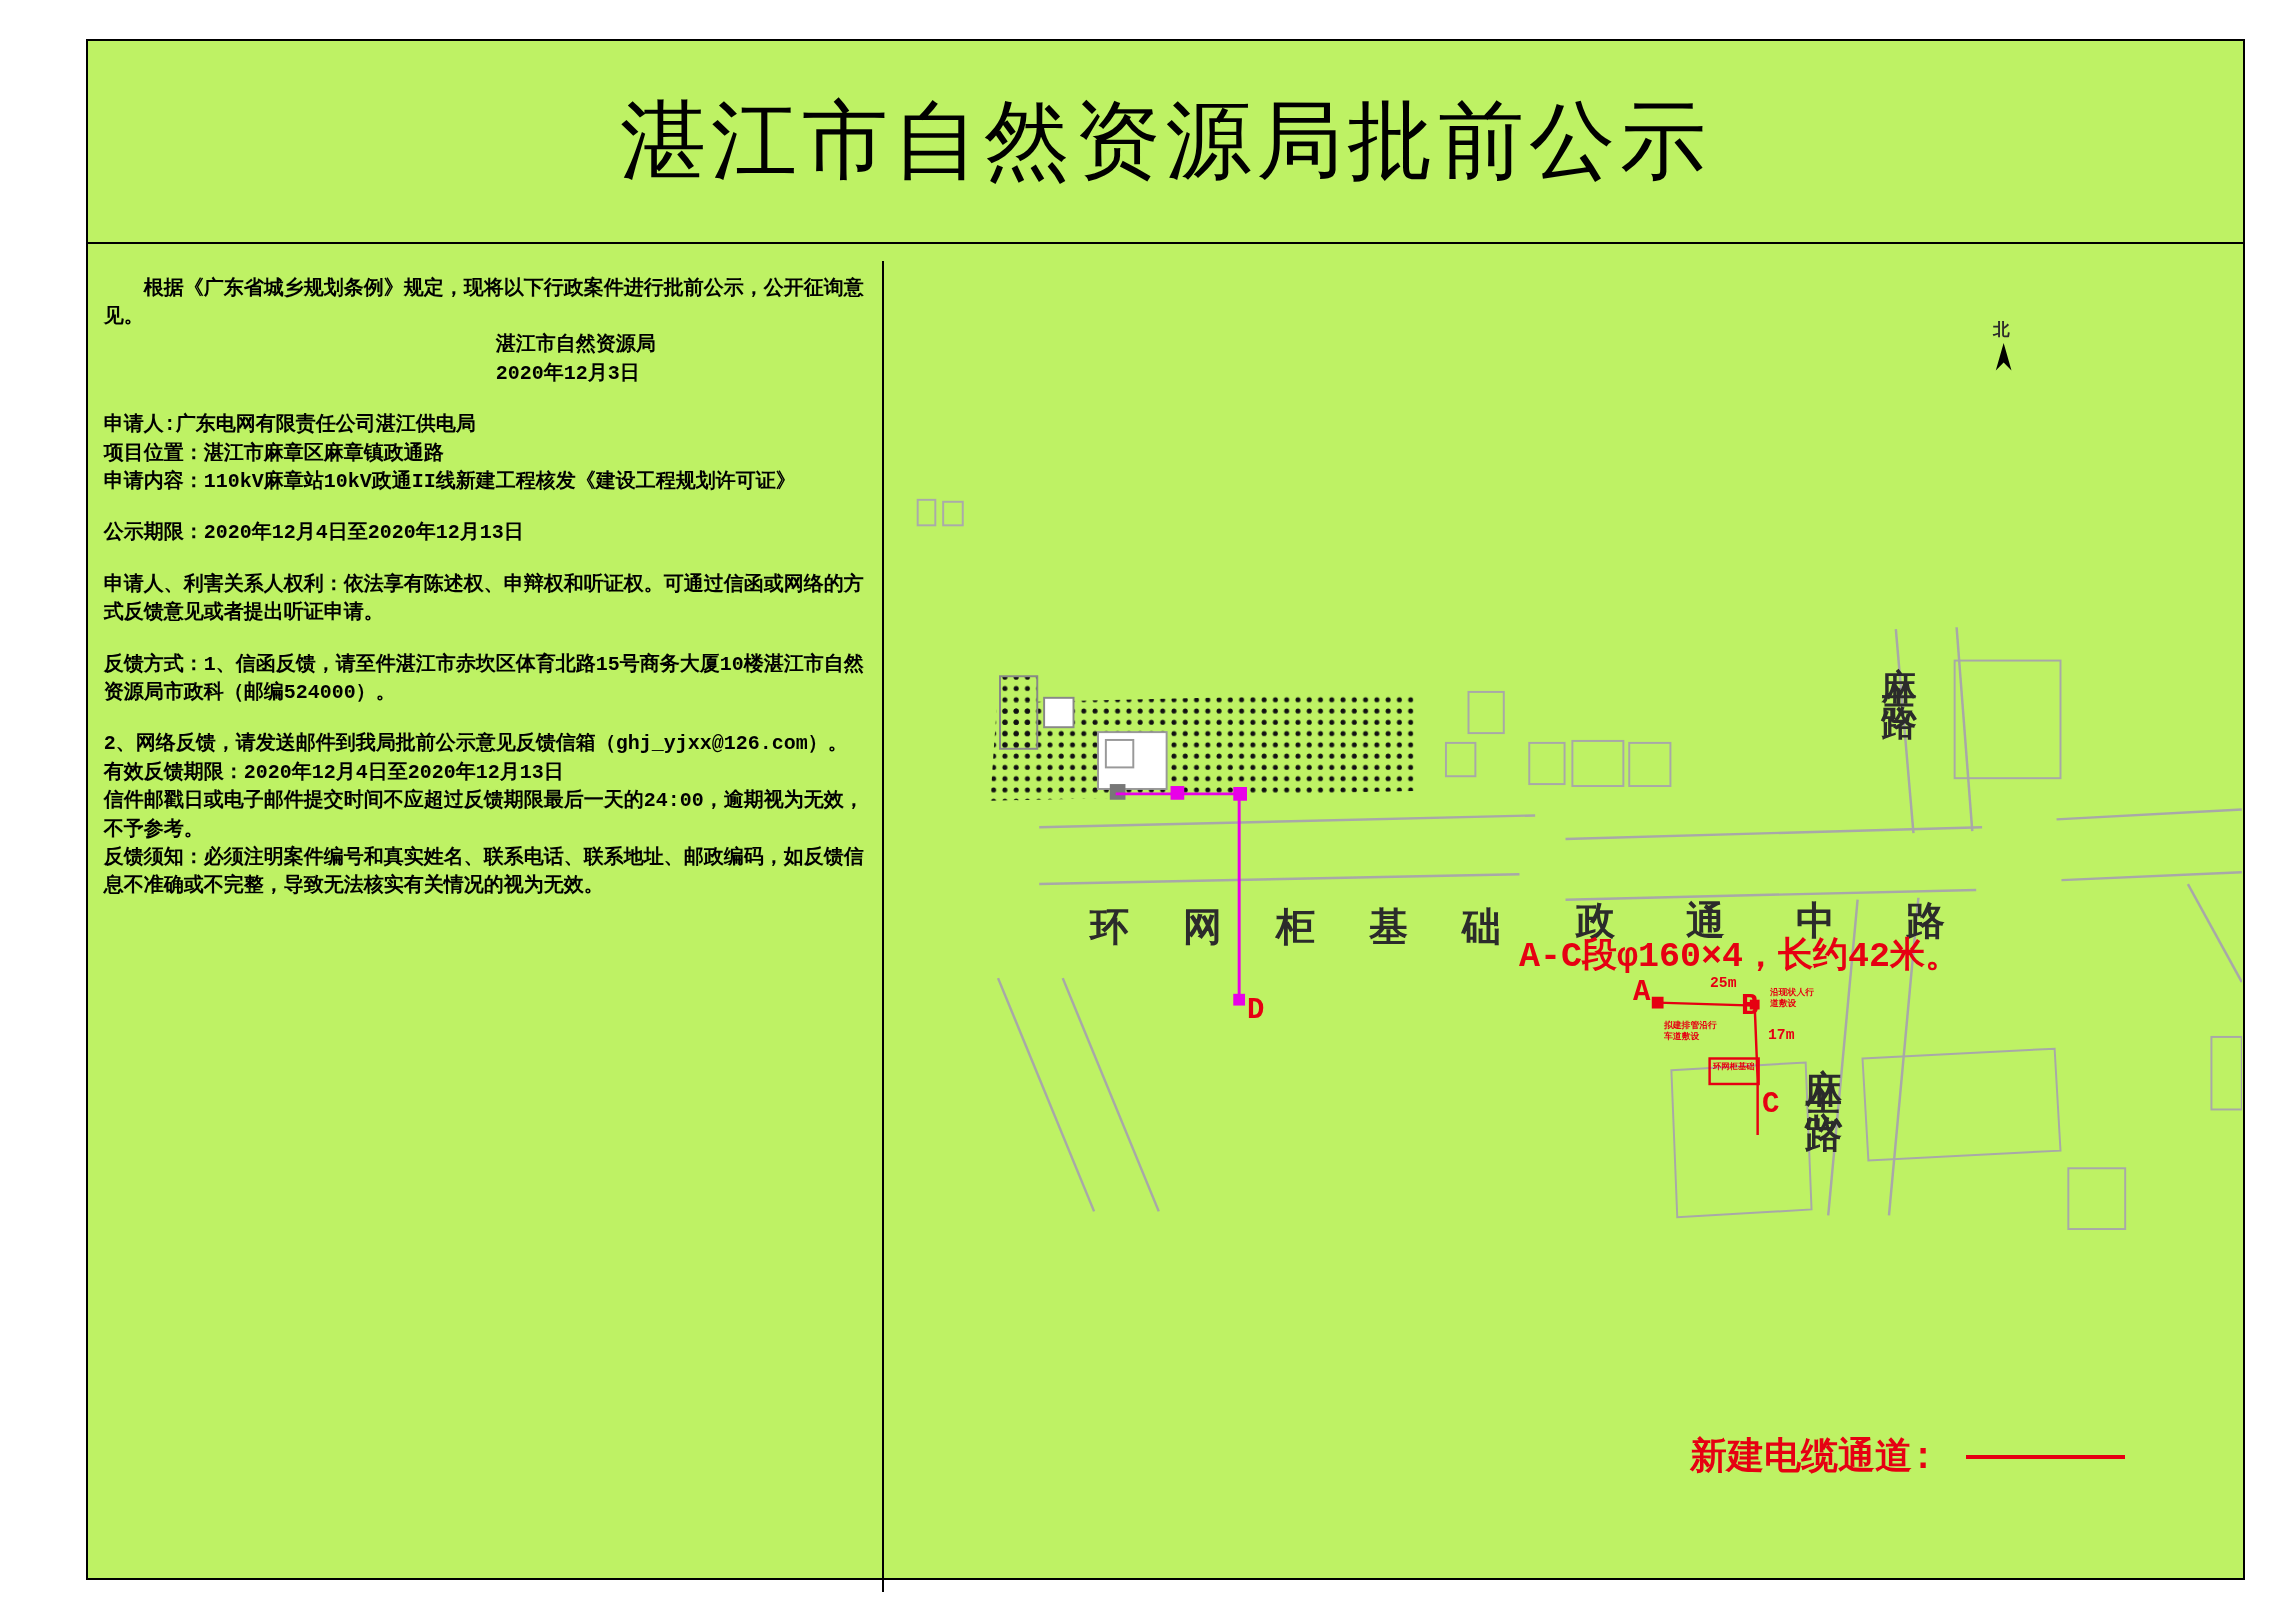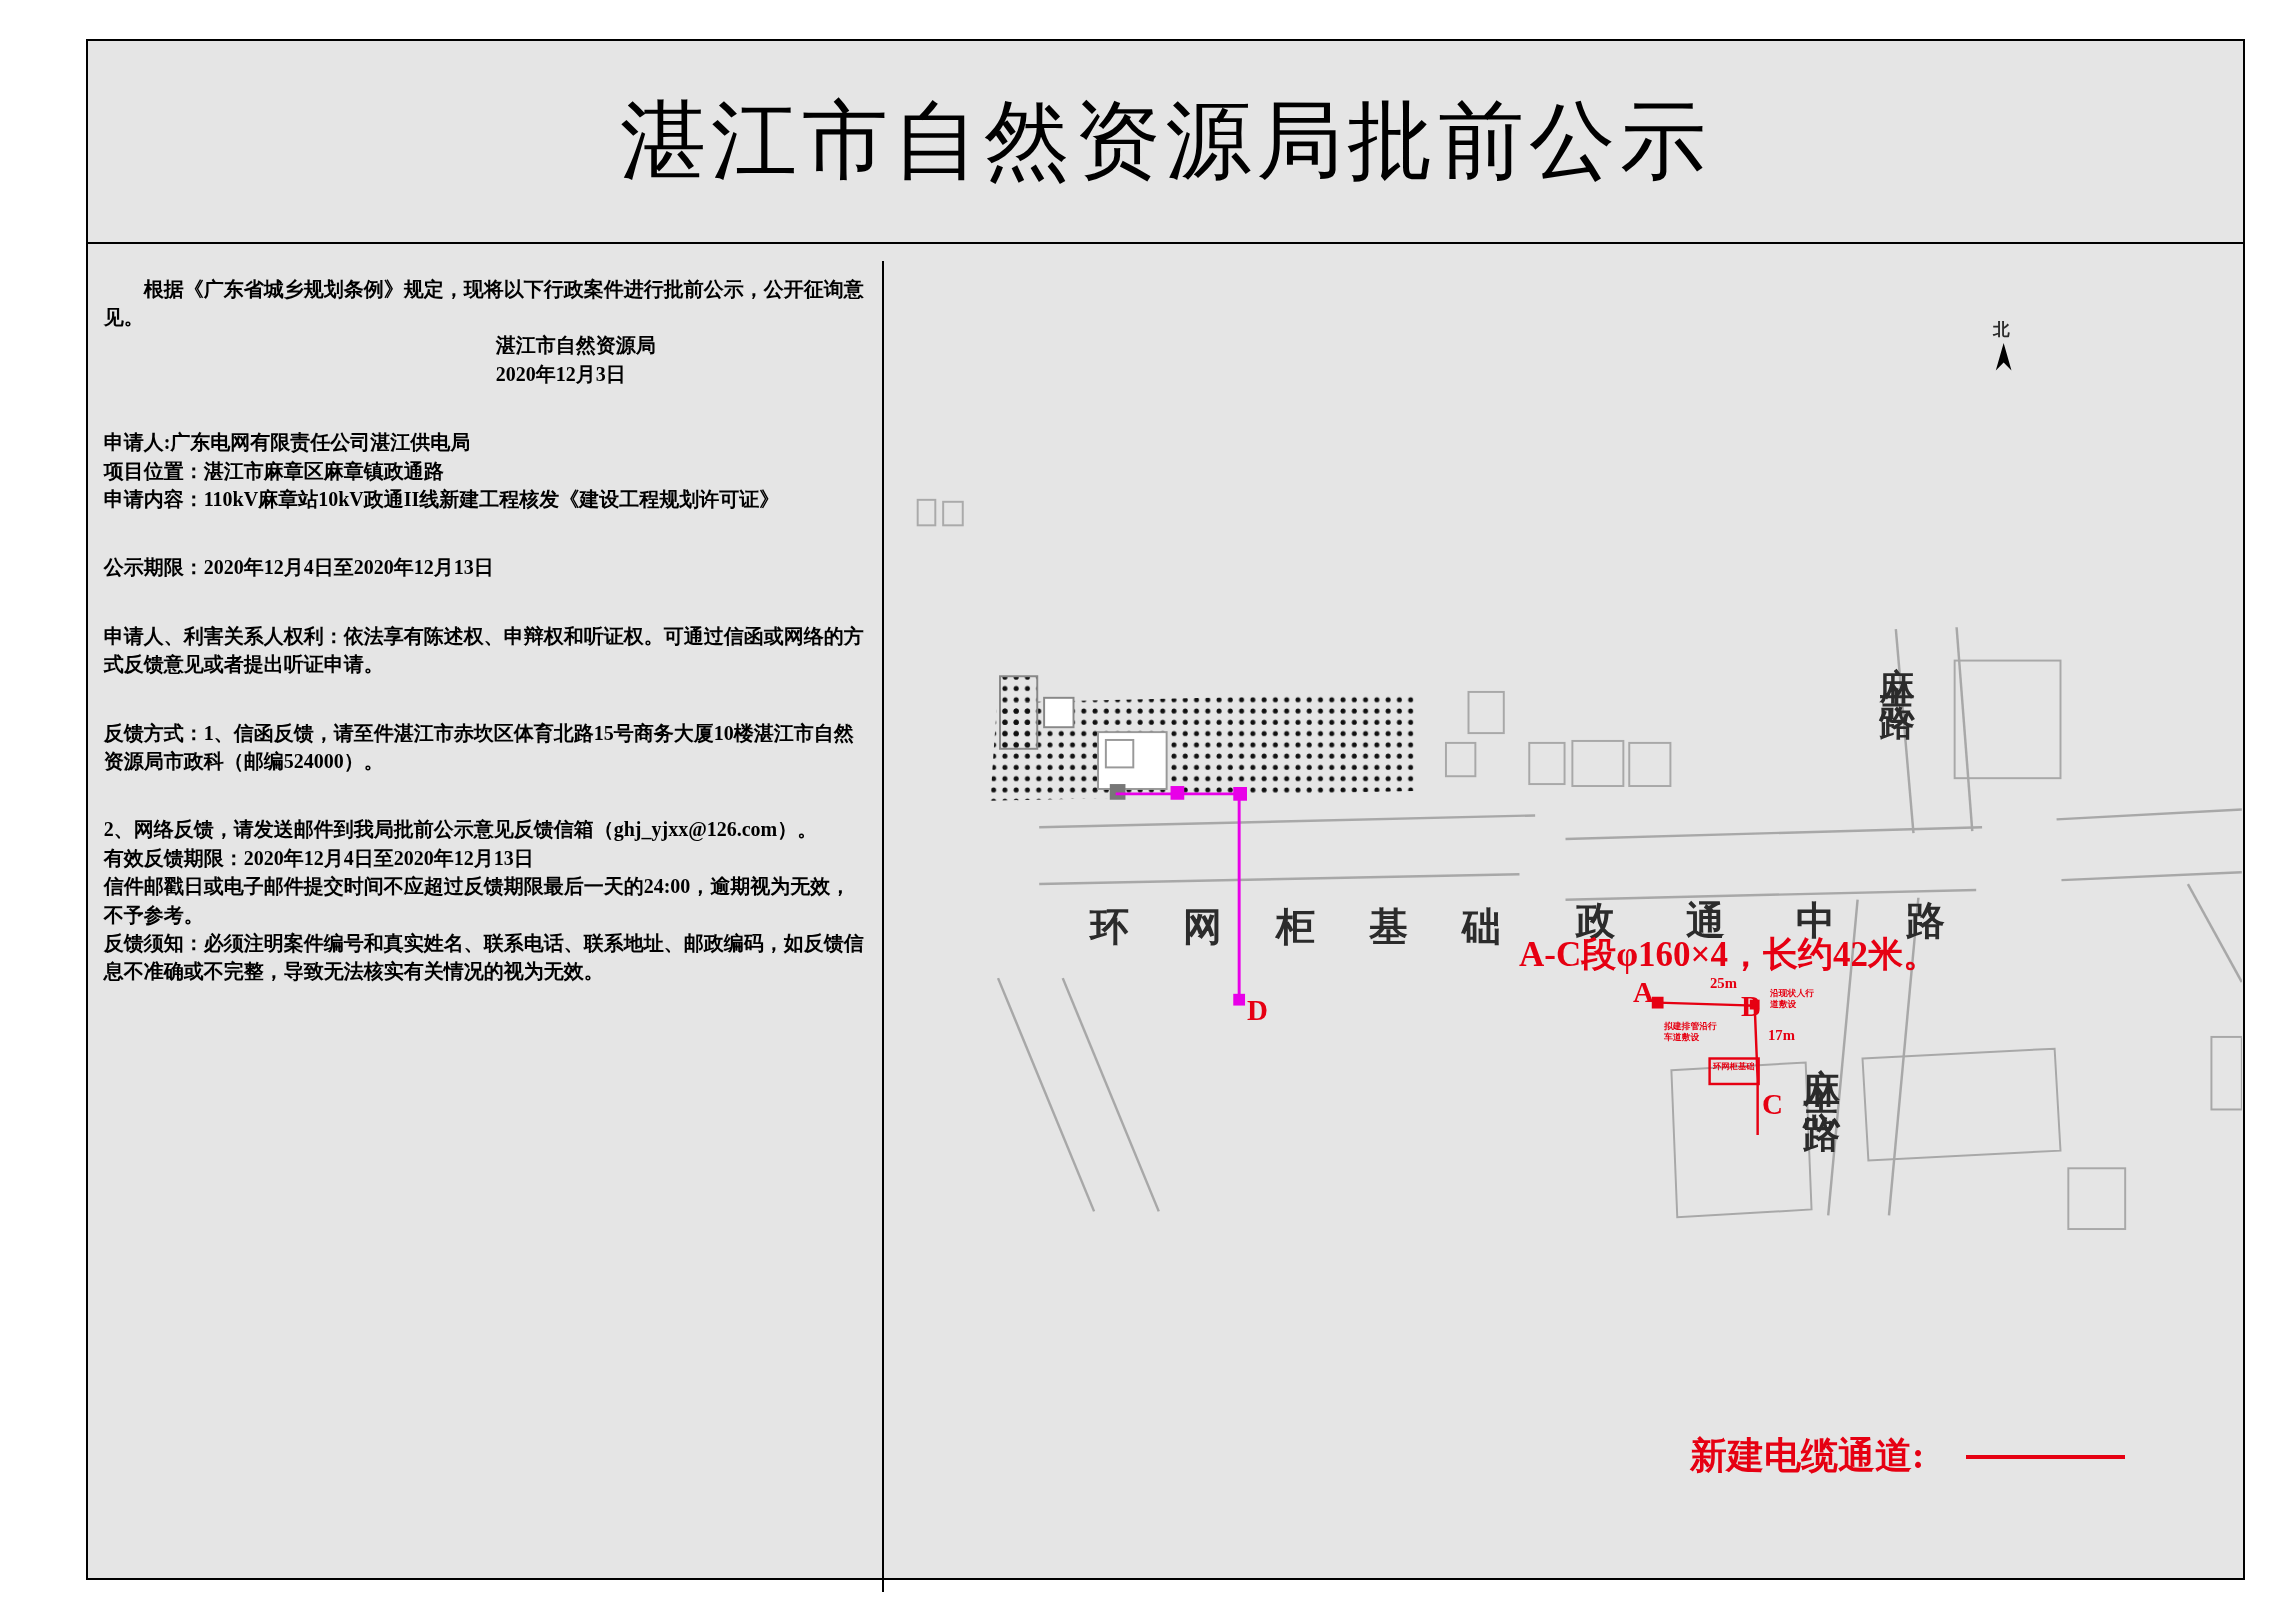--- a/index.html
+++ b/index.html
@@ -3,37 +3,37 @@
 <meta charset="utf-8">
 <style>
   html,body { margin:0; padding:0; background:#e9e9e9; }
   .page {
     position:relative; width:2293px; height:1621px; background:#ffffff;
     font-family:"Liberation Serif","DejaVu Serif",serif; color:#000;
     overflow:hidden;
   }
   .frame {
     position:absolute; left:86px; top:39px; width:2159px; height:1541px;
-    border:2.9px solid #000; box-sizing:border-box; background:#e5e5e5;
+    border:2.9px solid #000; box-sizing:border-box; background:#bef264;font-family:Liberation Mono, monospace;
   }
   .title-bar {
     position:absolute; left:0; top:0; width:100%; height:201px;
     border-bottom:2.9px solid #000; box-sizing:content-box;
     display:flex; align-items:center; justify-content:center;
   }
   .title-bar h1 { margin:0; font-size:86px; font-weight:400; letter-spacing:4.9px; }
   .left-col {
     position:absolute; left:0; top:220px; width:796px; height:1331px;
     border-right:2.9px solid #000; box-sizing:border-box;
     padding:13.7px 15.7px 0 15.7px; font-size:20px; font-weight:700; line-height:1.42;
   }
   .left-col p { margin:0; }
   .left-col p.indent { text-indent:2em; }
   .left-col p.sig { text-align:left; margin-left:392px; }
-  .left-col p.gap { margin-top:40px; }
+  .left-col p.gap { margin-top:23px; }
   .map-area {
     position:absolute; left:755px; top:204px; width:1399px; height:1331px;
     overflow:hidden;
   }
   .map-area svg { position:absolute; left:0; top:0; }
   .map-label { position:absolute; white-space:nowrap; color:#2b2b2b; font-weight:700; }
   .vert { writing-mode:vertical-rl; }
   .red { color:#e60012; }
   .tiny { white-space:normal; font-weight:700; }
   .legend-line { position:absolute; background:#e60012; }

